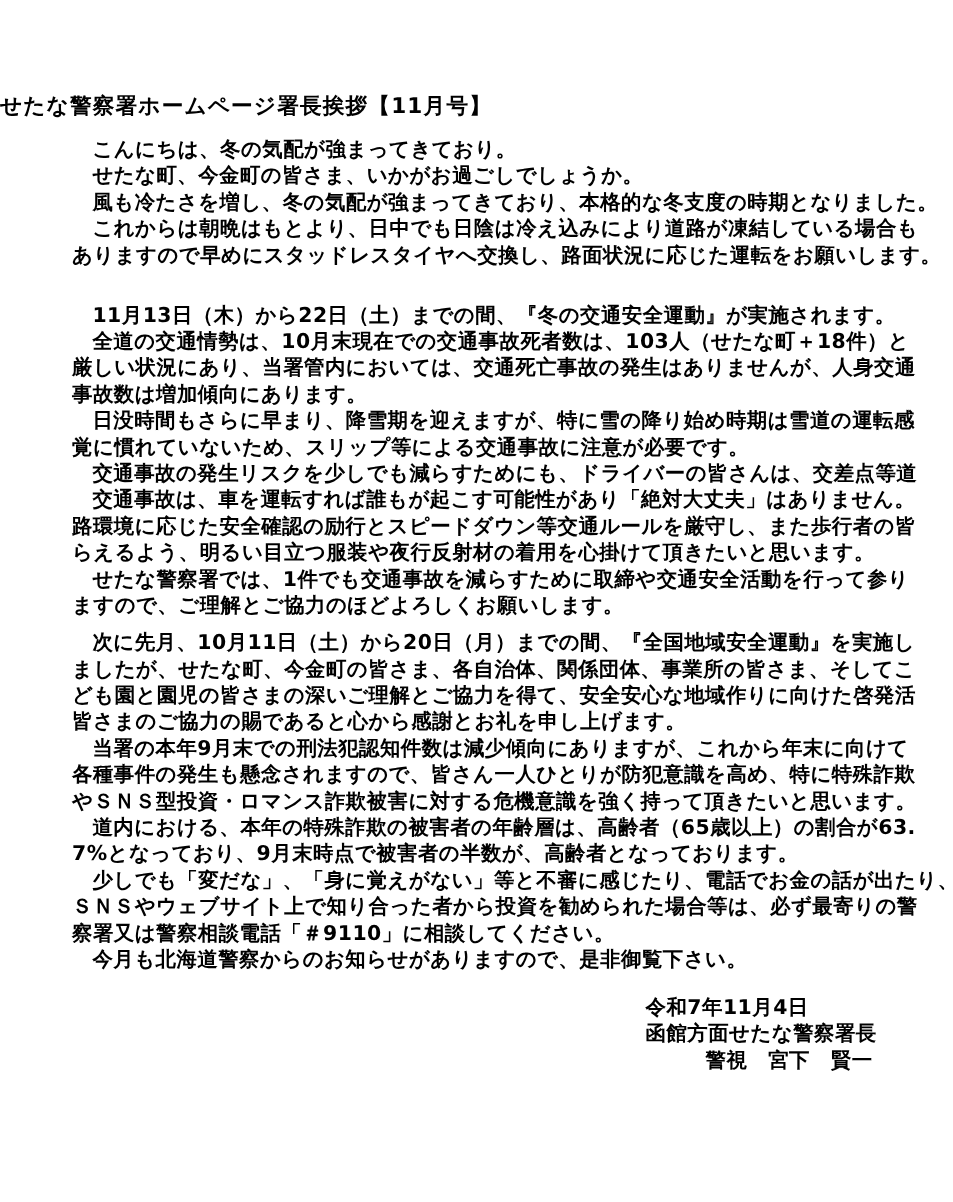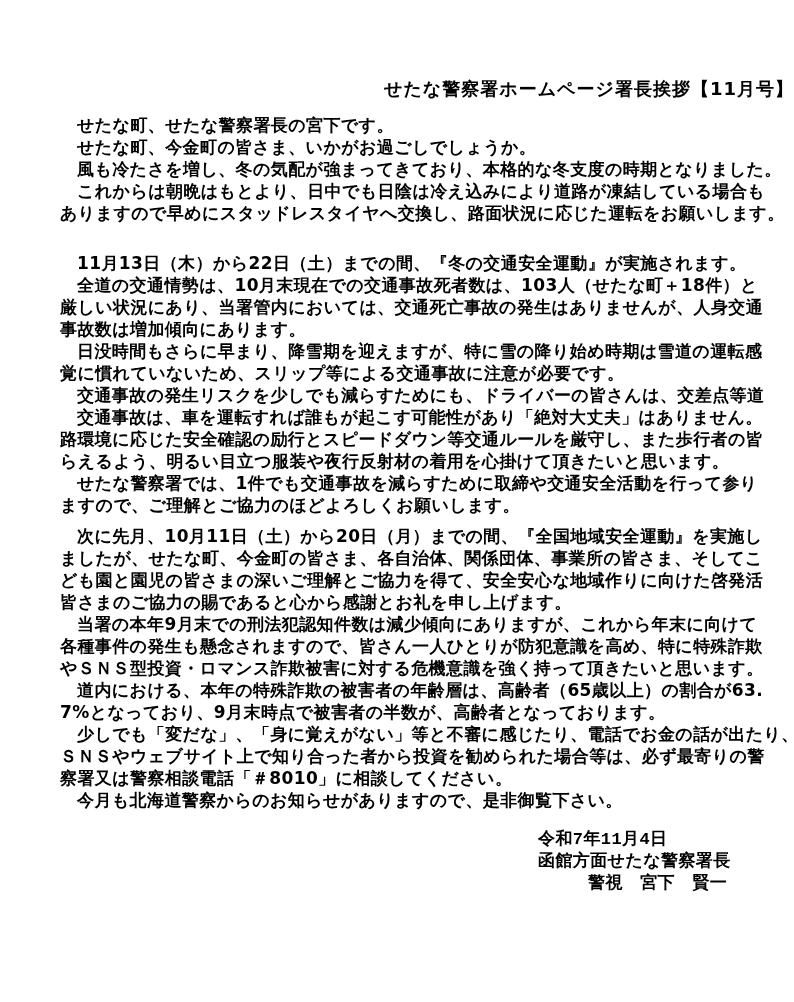--- a/index.html
+++ b/index.html
@@ -13,21 +13,21 @@
     height: 1002px;
     background: #ffffff;
     overflow: hidden;
     font-family: "DejaVu Sans", "Liberation Sans", sans-serif;
     font-weight: 700;
     color: #000000;
   }
   .doc-title {
     margin: 0;
     padding-top: 78px;
-    text-align: right;
+    text-align: left;
     font-size: 18px;
     line-height: 22px;
     letter-spacing: 1px;
     font-weight: 700;
   }
   .doc-body {
     padding: 14px 56px 0 60px;
   }
   .block { margin: 0; }
   [data-name="block-traffic-safety"]   { margin-top: 28px; }
@@ -38,34 +38,33 @@
     line-height: 22px;
     letter-spacing: 0.4px;
     white-space: nowrap;
   }
   .line.indent { padding-left: 17px; }
   .signature {
     margin: 18px 0 0 538px;
     font-size: 17px;
     line-height: 22px;
     letter-spacing: 0.4px;
-    font-family: Liberation Mono, monospace;
   }
   .sig-line { white-space: nowrap; }
   .sig-name { padding-left: 50px; }
 </style>
 </head>
 <body>
 
 <div class="page" data-name="letter-page">
   <h1 class="doc-title" data-name="page-title">せたな警察署ホームページ署長挨拶【11月号】</h1>
 
   <div class="doc-body" data-name="letter-body" id="letter-body">
       <div class="block" data-name="block-greeting">
-        <div class="line indent" data-name="text-line">せたな町、せたな警察署長の宮下です。</div>
+        <div class="line indent" data-name="text-line">こんにちは、冬の気配が強まってきており。</div>
         <div class="line indent" data-name="text-line">せたな町、今金町の皆さま、いかがお過ごしでしょうか。</div>
         <div class="line indent" data-name="text-line">風も冷たさを増し、冬の気配が強まってきており、本格的な冬支度の時期となりました。</div>
         <div class="line indent" data-name="text-line">これからは朝晩はもとより、日中でも日陰は冷え込みにより道路が凍結している場合も</div>
         <div class="line" data-name="text-line">ありますので早めにスタッドレスタイヤへ交換し、路面状況に応じた運転をお願いします。</div>
       </div>
       <div class="block" data-name="block-traffic-safety">
         <div class="line indent" data-name="text-line">11月13日（木）から22日（土）までの間、『冬の交通安全運動』が実施されます。</div>
         <div class="line indent" data-name="text-line">全道の交通情勢は、10月末現在での交通事故死者数は、103人（せたな町＋18件）と</div>
         <div class="line" data-name="text-line">厳しい状況にあり、当署管内においては、交通死亡事故の発生はありませんが、人身交通</div>
         <div class="line" data-name="text-line">事故数は増加傾向にあります。</div>
@@ -83,21 +82,21 @@
         <div class="line" data-name="text-line">ましたが、せたな町、今金町の皆さま、各自治体、関係団体、事業所の皆さま、そしてこ</div>
         <div class="line" data-name="text-line">ども園と園児の皆さまの深いご理解とご協力を得て、安全安心な地域作りに向けた啓発活</div>
         <div class="line" data-name="text-line">皆さまのご協力の賜であると心から感謝とお礼を申し上げます。</div>
         <div class="line indent" data-name="text-line">当署の本年9月末での刑法犯認知件数は減少傾向にありますが、これから年末に向けて</div>
         <div class="line" data-name="text-line">各種事件の発生も懸念されますので、皆さん一人ひとりが防犯意識を高め、特に特殊詐欺</div>
         <div class="line" data-name="text-line">やＳＮＳ型投資・ロマンス詐欺被害に対する危機意識を強く持って頂きたいと思います。</div>
         <div class="line indent" data-name="text-line">道内における、本年の特殊詐欺の被害者の年齢層は、高齢者（65歳以上）の割合が63.</div>
         <div class="line" data-name="text-line">7%となっており、9月末時点で被害者の半数が、高齢者となっております。</div>
         <div class="line indent" data-name="text-line">少しでも「変だな」、「身に覚えがない」等と不審に感じたり、電話でお金の話が出たり、</div>
         <div class="line" data-name="text-line">ＳＮＳやウェブサイト上で知り合った者から投資を勧められた場合等は、必ず最寄りの警</div>
-        <div class="line" data-name="text-line">察署又は警察相談電話「＃8010」に相談してください。</div>
+        <div class="line" data-name="text-line">察署又は警察相談電話「＃9110」に相談してください。</div>
       </div>
       <div class="block" data-name="block-closing">
         <div class="line indent" data-name="text-line">今月も北海道警察からのお知らせがありますので、是非御覧下さい。</div>
       </div>
     </div>
 
   <div class="signature" data-name="signature-block">
     <div class="sig-line" data-name="signature-date">令和7年11月4日</div>
     <div class="sig-line" data-name="signature-office">函館方面せたな警察署長</div>
     <div class="sig-line sig-name" data-name="signature-name">警視　宮下　賢一</div>

